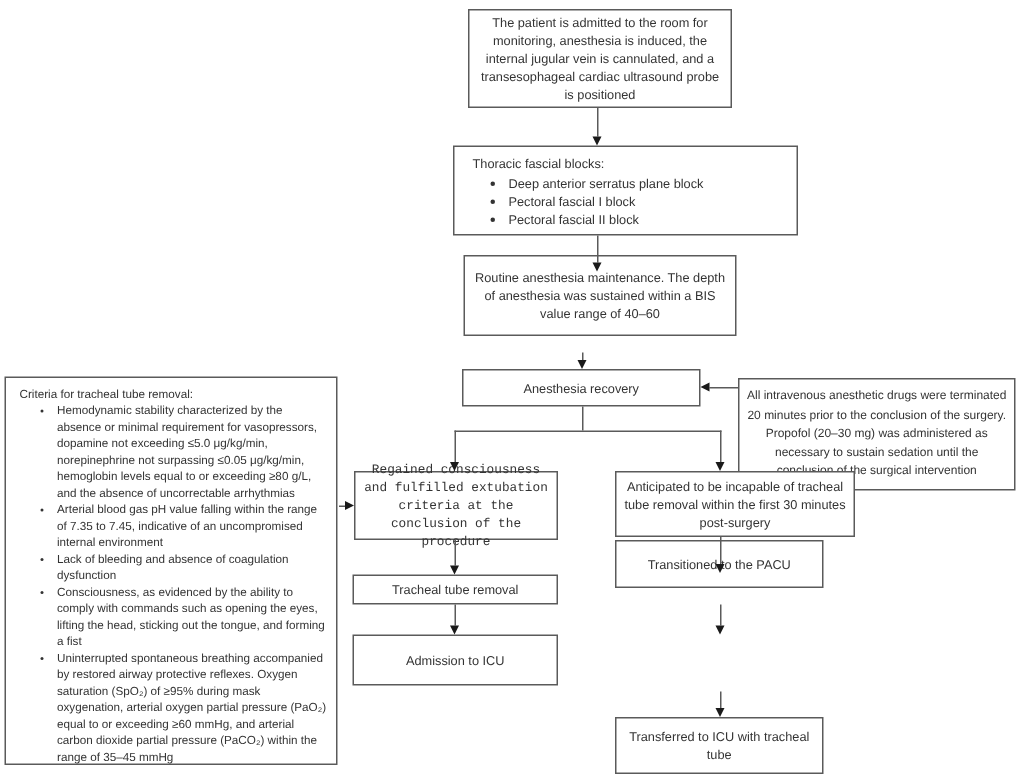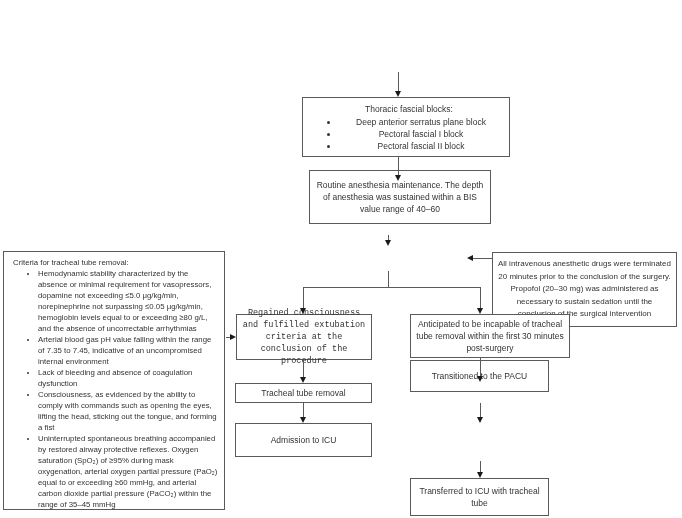--- a/index.html
+++ b/index.html
@@ -61,34 +61,40 @@
     border-top: 3.5px solid transparent;
     border-bottom: 3.5px solid transparent;
     border-left: 6.5px solid var(--arrow, #1a1a1a);
   }
 </style>
 </head>
 <body>
 
 <div class="canvas">
 
+  <div class="box center" style="left:312px; top:6px; width:176px; height:66px;">
+    <div>The patient is admitted to the room for monitoring, anesthesia is induced, the internal jugular vein is cannulated, and a transesophageal cardiac ultrasound probe is positioned</div>
+  </div>
 
-  <div class="box list blocks-box" style="left:302px; top:97px; width:208px; height:60px;text-align:center;">
+  <div class="box list blocks-box" style="left:302px; top:97px; width:230px; height:60px;">
     <div>Thoracic fascial blocks:</div>
     <ul>
       <li>Deep anterior serratus plane block</li>
       <li>Pectoral fascial I block</li>
       <li>Pectoral fascial II block</li>
     </ul>
   </div>
 
   <div class="box center" style="left:309px; top:170px; width:182px; height:54px;">
     <div>Routine anesthesia maintenance. The depth of anesthesia was sustained within a BIS value range of 40–60</div>
   </div>
 
+  <div class="box center" style="left:308px; top:246px; width:159px; height:25px;">
+    <div>Anesthesia recovery</div>
+  </div>
 
   <div class="box center drugs-box" style="left:492px; top:220px; width:185px; height:75px;">
     <div>All intravenous anesthetic drugs were terminated 20 minutes prior to the conclusion of the surgery. Propofol (20–30 mg) was administered as necessary to sustain sedation until the conclusion of the surgical intervention</div>
   </div>
 
   <div class="box list criteria-box" style="left:3px; top:251px; width:222px; height:259px;">
     <div>Criteria for tracheal tube removal:</div>
     <ul>
       <li>Hemodynamic stability characterized by the absence or minimal requirement for vasopressors, dopamine not exceeding ≤5.0 μg/kg/min, norepinephrine not surpassing ≤0.05 μg/kg/min, hemoglobin levels equal to or exceeding ≥80 g/L, and the absence of uncorrectable arrhythmias</li>
       <li>Arterial blood gas pH value falling within the range of 7.35 to 7.45, indicative of an uncompromised internal environment</li>

